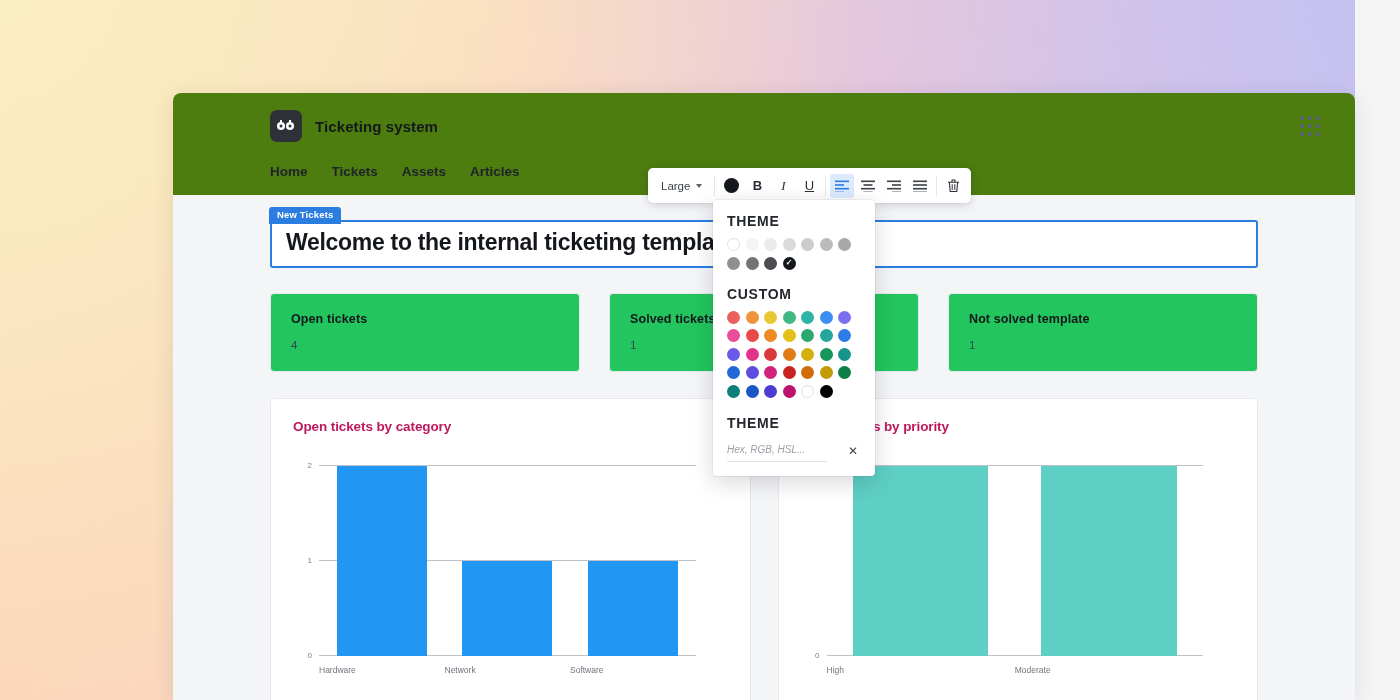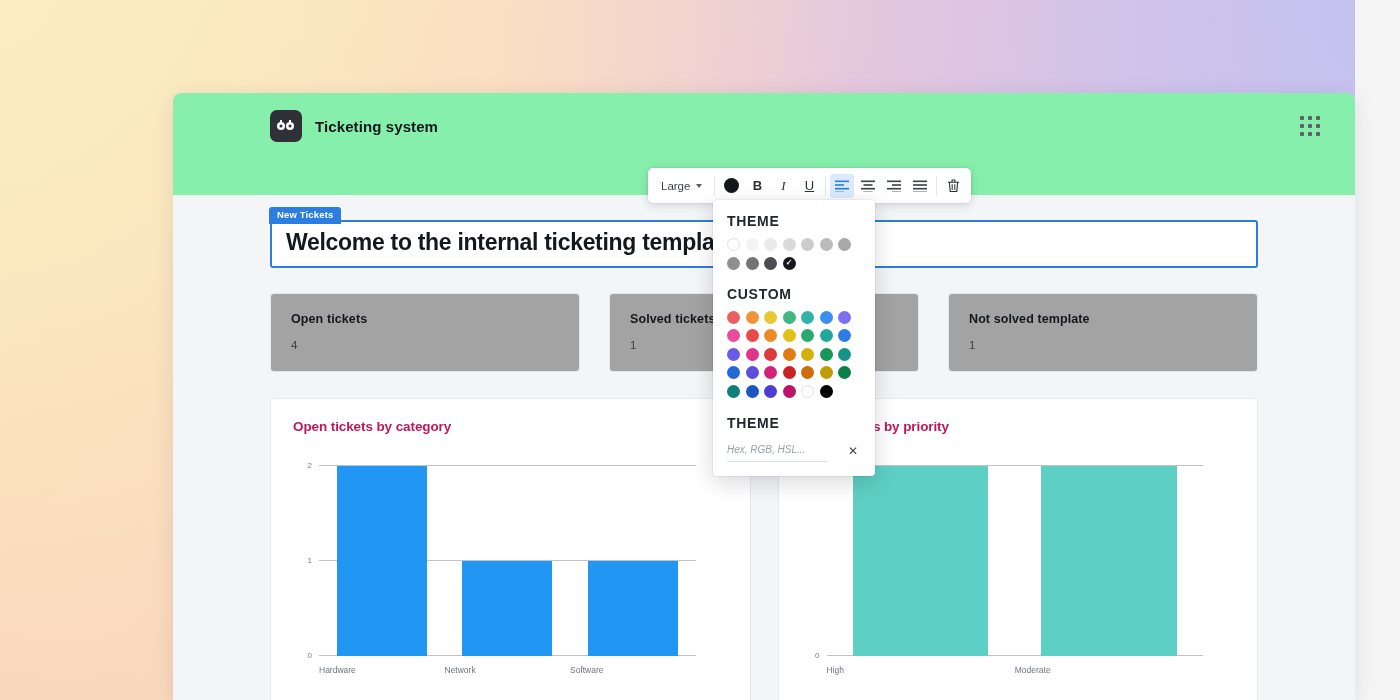--- a/index.html
+++ b/index.html
@@ -30,21 +30,21 @@
     position: absolute;
     left: 173px; top: 93px; width: 1182px; height: 607px;
     background: #f4f5f7;
     border-radius: 8px 8px 0 0;
     overflow: hidden;
     box-shadow: 0 4px 22px rgba(20,25,40,.10);
   }
 
   
   .app-header {
-    background: #86efac;
+    background: #4d7c0f;
     height: 102px;
     position: relative;
   }
   .brand-row {
     display: flex; align-items: center;
     padding: 17px 0 0 97px;
   }
   .logo {
     width: 32px; height: 32px;
     border-radius: 7px;
@@ -125,21 +125,21 @@
   }
 
   
   .stats {
     display: flex;
     gap: 29px;
     margin-top: 25px;
   }
   .stat-card {
     flex: 1 1 0;
-    background: #a3a3a3;
+    background: #22c55e;
     border: 1px solid #e6e8eb;
     border-radius: 4px;
     padding: 18px 20px 20px;
     min-height: 72px;
   }
   .stat-title {
     font-size: 12.5px; font-weight: 700; color: #14171c;
     letter-spacing: .1px;
   }
   .stat-value {
@@ -317,20 +317,26 @@
         <i></i>
         <i></i>
       <i></i>
         <i></i>
         <i></i>
       <i></i>
         <i></i>
         <i></i>
     </div>
 
+    <div class="nav-row">
+      <div class="nav-item">Home</div>
+      <div class="nav-item">Tickets</div>
+      <div class="nav-item">Assets</div>
+      <div class="nav-item">Articles</div>
+    </div>
   </div>
 
   <div class="content">
 
     <div class="headline-wrap">
       <div class="headline-badge">New Tickets</div>
       <div class="headline-box">
         <div class="headline-text">Welcome to the internal ticketing template 👋</div>
       </div>
     </div>

